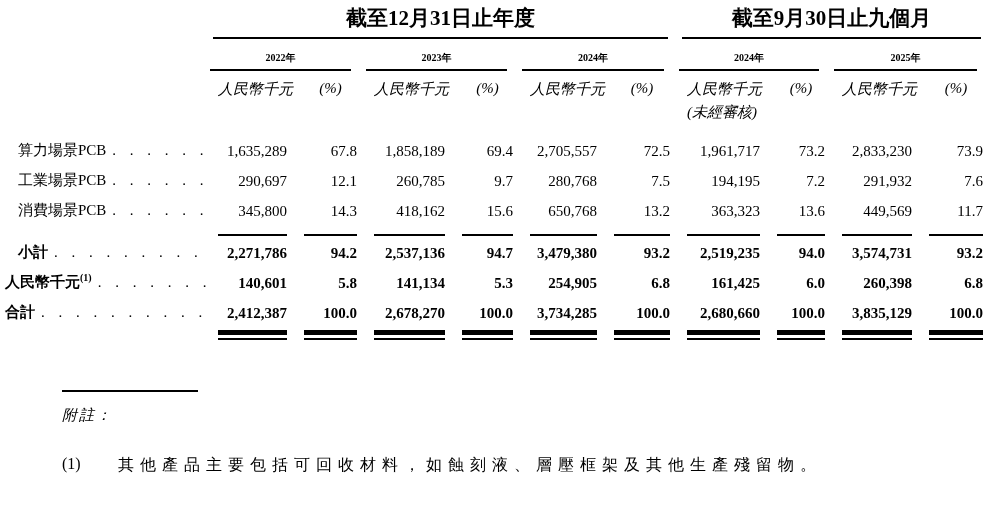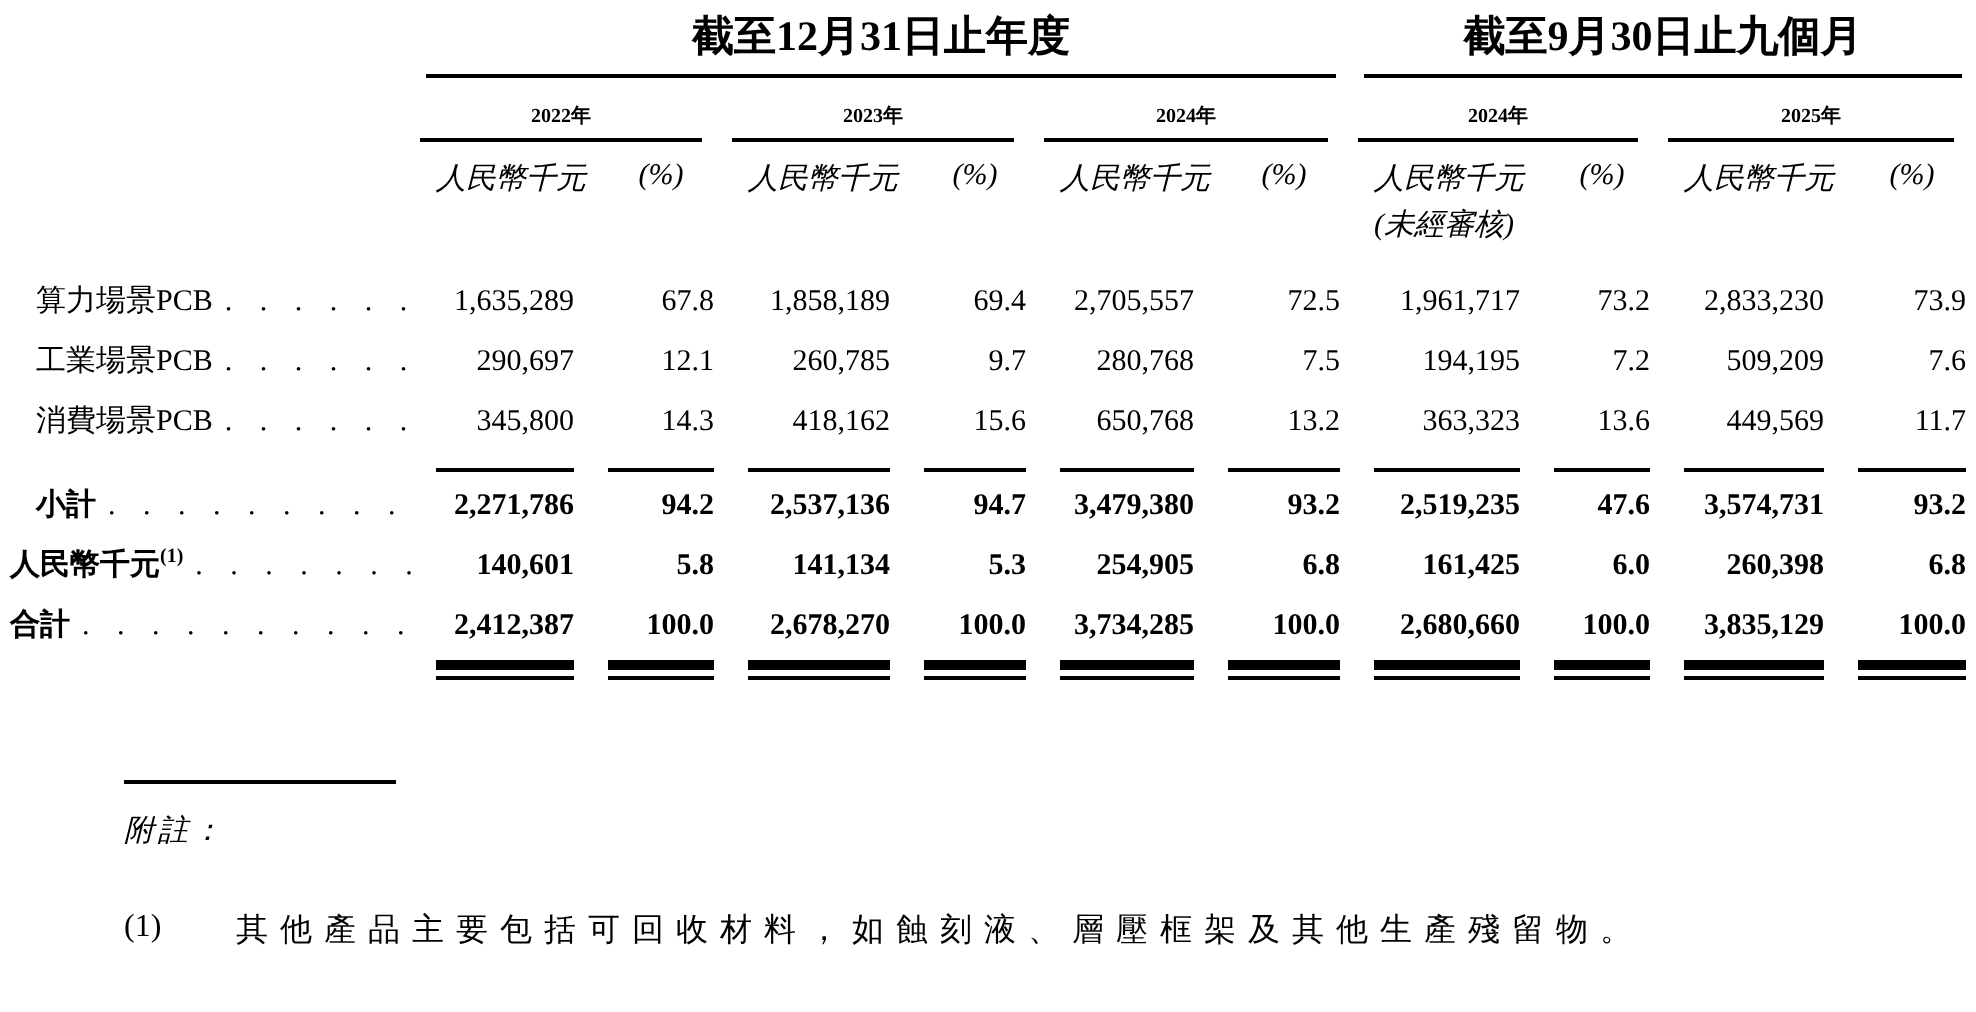--- a/index.html
+++ b/index.html
@@ -155,21 +155,21 @@
     <tr class="r-data">
       <td class="lbl ind"><span>工業場景PCB</span><span class="dots">. . . . . . .</span></td>
       <td class="num">290,697</td>
       <td class="num">12.1</td>
       <td class="num">260,785</td>
       <td class="num">9.7</td>
       <td class="num">280,768</td>
       <td class="num">7.5</td>
       <td class="num">194,195</td>
       <td class="num">7.2</td>
-      <td class="num">509,209</td>
+      <td class="num">291,932</td>
       <td class="num">7.6</td>
     </tr>
 
     <tr class="r-data">
       <td class="lbl ind"><span>消費場景PCB</span><span class="dots">. . . . . . .</span></td>
       <td class="num">345,800</td>
       <td class="num">14.3</td>
       <td class="num">418,162</td>
       <td class="num">15.6</td>
       <td class="num">650,768</td>
@@ -216,21 +216,21 @@
 
     <tr class="r-data bold">
       <td class="lbl ind"><span>小計</span><span class="dots">. . . . . . . . . .</span></td>
       <td class="num">2,271,786</td>
       <td class="num">94.2</td>
       <td class="num">2,537,136</td>
       <td class="num">94.7</td>
       <td class="num">3,479,380</td>
       <td class="num">93.2</td>
       <td class="num">2,519,235</td>
-      <td class="num">47.6</td>
+      <td class="num">94.0</td>
       <td class="num">3,574,731</td>
       <td class="num">93.2</td>
     </tr>
 
     <tr class="r-data bold">
       <td class="lbl"><span>人民幣千元</span><sup>(1)</sup><span class="dots">. . . . . . . . .</span></td>
       <td class="num">140,601</td>
       <td class="num">5.8</td>
       <td class="num">141,134</td>
       <td class="num">5.3</td>

